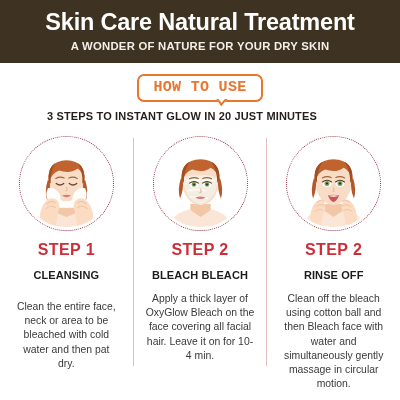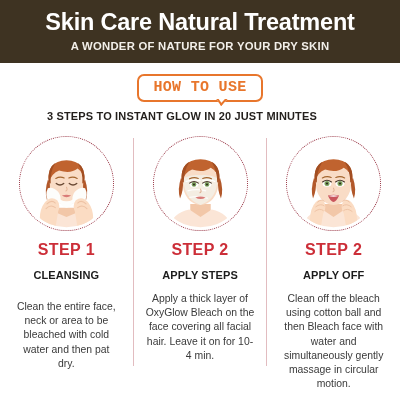--- a/index.html
+++ b/index.html
@@ -288,21 +288,21 @@
 
             <path d="M38.2 45 q4.8 -2.5 9.4 -0.4" stroke="#a4662f" stroke-width="1.2" fill="none" stroke-linecap="round"></path>
             <path d="M52.4 44.6 q4.8 -2.1 9.4 0.4" stroke="#a4662f" stroke-width="1.2" fill="none" stroke-linecap="round"></path>
 
             <path d="M50 56 q1.6 3 -0.6 4" stroke="#e0b093" stroke-width="1.1" fill="none" stroke-linecap="round"></path>
             <path d="M44.5 65 q5.5 3.6 11 0 q-5.5 -2.2 -11 0 Z" fill="#d97b77"></path>
           </g>
         </svg>
       </div>
       <div class="step-label">STEP 2</div>
-      <div class="step-title">APPLY STEPS</div>
+      <div class="step-title">BLEACH BLEACH</div>
       <div class="step-body">Apply a thick layer of OxyGlow Bleach on the face covering all facial hair. Leave it on for 10-4 min.</div>
     </div>
 
     <div class="divider"></div>
 
     <div class="step-col col-3">
       <div class="circle">
         <svg viewBox="0 0 100 100">
           <defs>
             <clipPath id="clip3">
@@ -345,18 +345,18 @@
             <path d="M33 70 q4 -4 7 -1" stroke="#edc2a4" stroke-width="1" fill="none" stroke-linecap="round"></path>
             <path d="M31 75 q5 -4 9 -1" stroke="#edc2a4" stroke-width="1" fill="none" stroke-linecap="round"></path>
             <path d="M30 80 q5 -4 9 -1" stroke="#edc2a4" stroke-width="1" fill="none" stroke-linecap="round"></path>
             <path d="M67 70 q-4 -4 -7 -1" stroke="#edc2a4" stroke-width="1" fill="none" stroke-linecap="round"></path>
             <path d="M69 75 q-5 -4 -9 -1" stroke="#edc2a4" stroke-width="1" fill="none" stroke-linecap="round"></path>
             <path d="M70 80 q-5 -4 -9 -1" stroke="#edc2a4" stroke-width="1" fill="none" stroke-linecap="round"></path>
           </g>
         </svg>
       </div>
       <div class="step-label">STEP 2</div>
-      <div class="step-title">APPLY OFF</div>
+      <div class="step-title">RINSE OFF</div>
       <div class="step-body">Clean off the bleach using cotton ball and then Bleach face with water and simultaneously gently massage in circular motion.</div>
     </div>
 
   </div>
 </div>
 
 </body></html>

